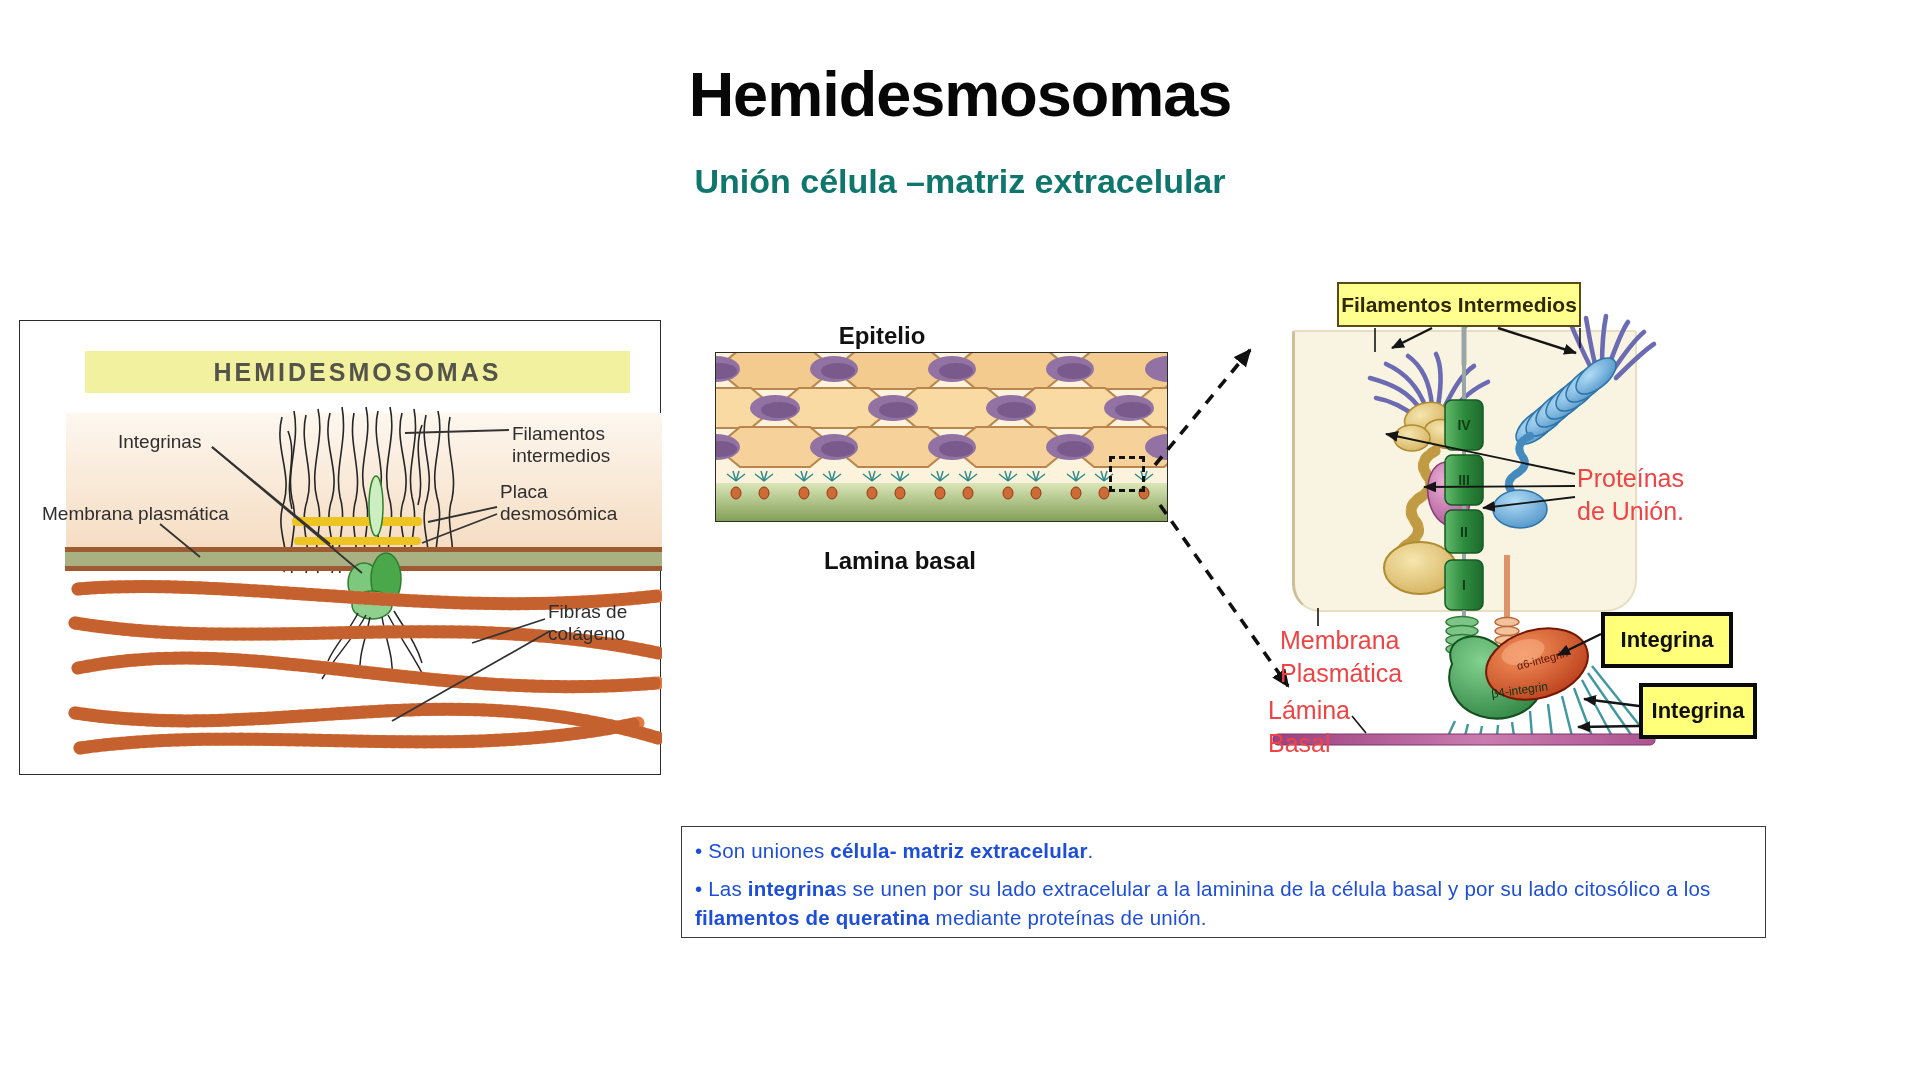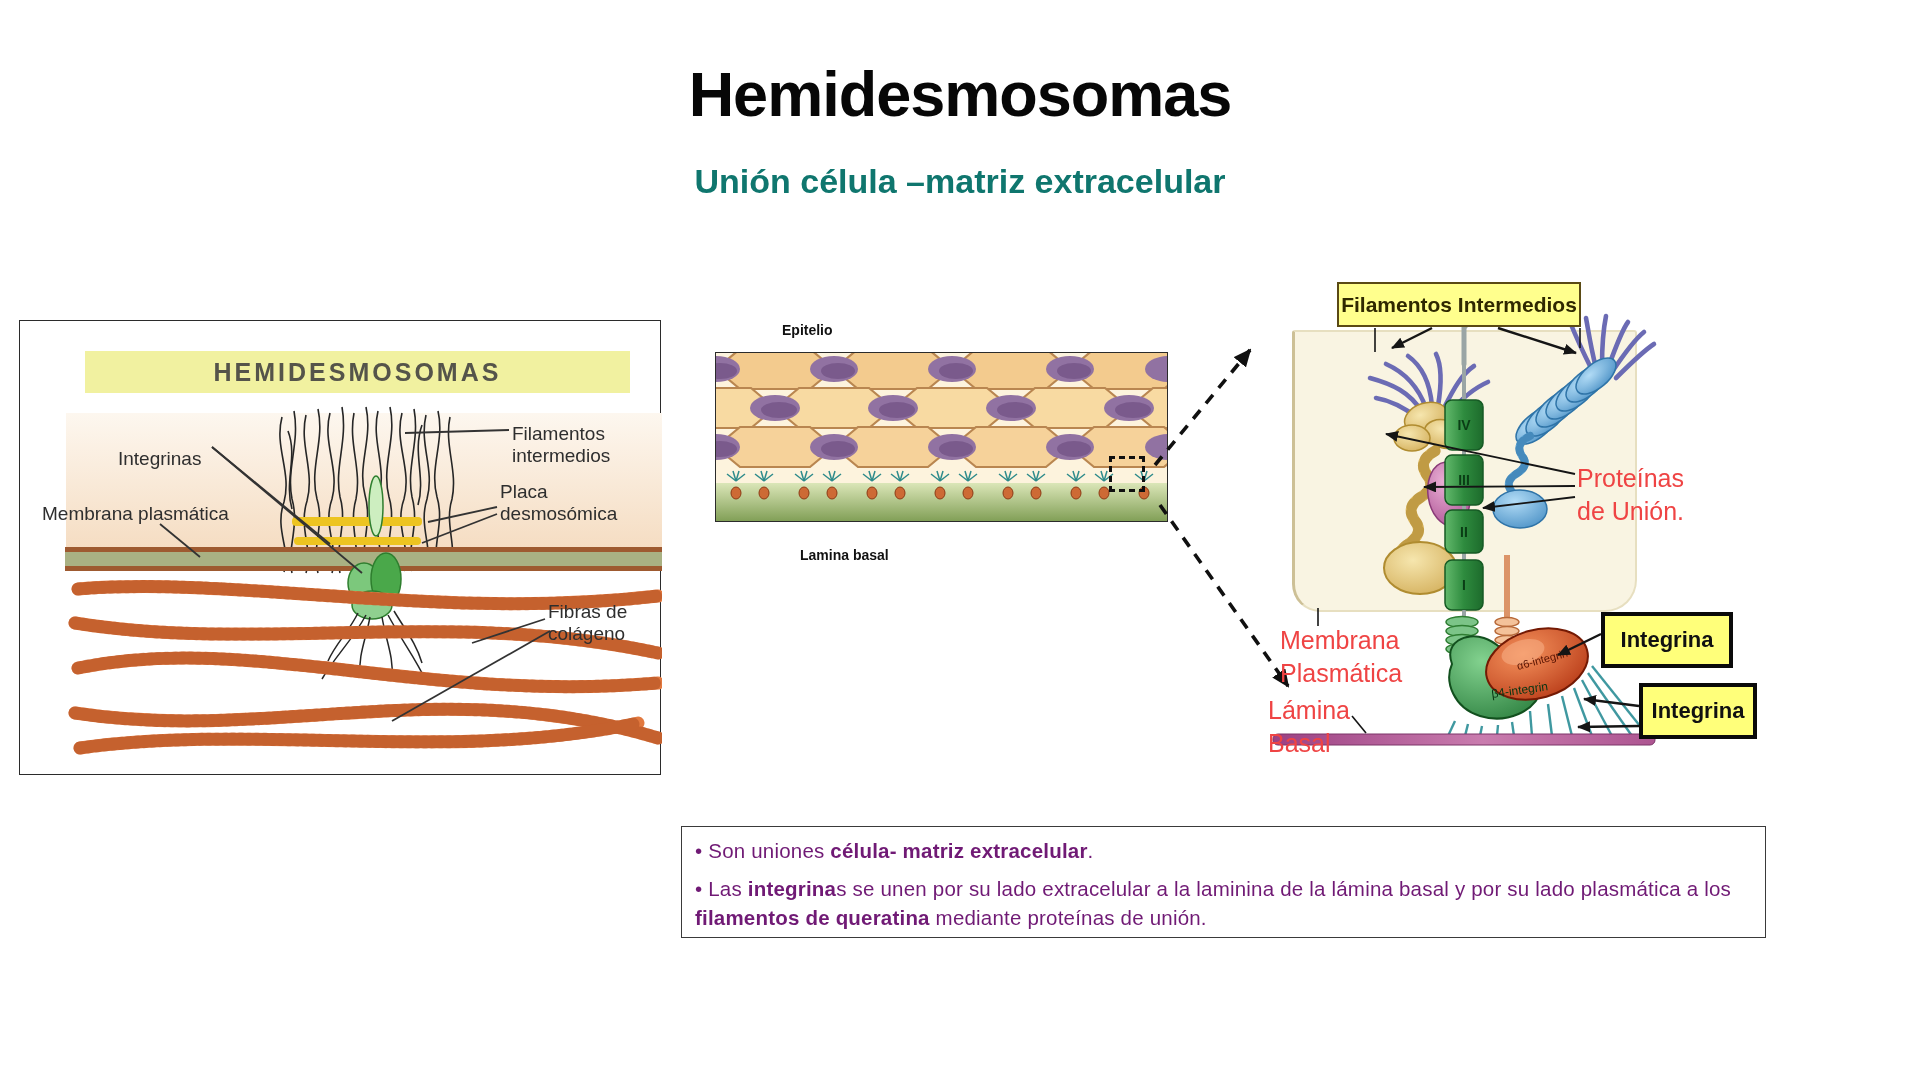--- a/index.html
+++ b/index.html
@@ -15,21 +15,21 @@
   
   .left-fig { position:absolute; left:19px; top:320px; width:642px; height:455px;
               border:1.5px solid #2b2b2b; background:#fff; }
   .left-fig svg { position:absolute; left:0; top:0; }
   .banner { position:absolute; left:65px; top:30px; width:545px; height:42px;
             background:#f1f1a0; color:#55544a; font-size:25px; font-weight:700;
             letter-spacing:3px; display:flex; align-items:center; justify-content:center; }
   .lf-lbl { position:absolute; font-size:19px; color:#2e2e2e; line-height:1.18; }
 
   
-  .mid-lbl { position:absolute; font-size:14px; font-weight:700; color:#111; width:200px; }
+  .mid-lbl { position:absolute; font-size:24px; font-weight:700; color:#111; text-align:center; width:200px; }
   .mid-box { position:absolute; left:715px; top:352px; width:453px; height:170px;
              border:1.5px solid #2b2b2b; overflow:hidden; background:#fdf3dd; }
   .dash-square { position:absolute; left:393px; top:103px; width:36px; height:36px;
                  border:3px dashed #101010; }
 
   .zoom-arrows { position:absolute; left:1120px; top:320px; }
 
   
   .right-fig { position:absolute; left:1240px; top:266px; width:620px; height:520px; }
   .panel { position:absolute; left:52px; top:64px; width:345px; height:282px;
@@ -40,21 +40,21 @@
           background:#ffff8d; font-weight:700; }
   .fil-box { left:97px; top:16px; width:244px; height:45px; border:2px solid #5a4a14;
              font-size:21px; color:#2f2800; }
   .big-box { border:4px solid #0a0a0a; background:#ffff7a; font-size:22px; color:#111; }
   .integrina-box { left:361px; top:346px; width:132px; height:56px; }
   .laminina-box  { left:399px; top:417px; width:118px; height:56px; }
   .rf-lbl { position:absolute; font-size:25px; color:#ef4444; line-height:1.32; }
 
   
   .notes { position:absolute; left:681px; top:826px; width:1085px; height:112px;
-           border:1.8px solid #3a3a3a; padding:9px 13px; font-size:20.5px; color:#701a75;
+           border:1.8px solid #3a3a3a; padding:9px 13px; font-size:20.5px; color:#1d4ed8;
            line-height:1.42; letter-spacing:0.2px; }
   .notes .bullet + .bullet { margin-top:9px; }
   .notes .b { font-weight:700; }
 
   svg text { font-family:"Liberation Sans", sans-serif; }
 </style>
 </head>
 <body>
 
 <div class="slide">
@@ -142,21 +142,21 @@
         <line x1="192" y1="126" x2="342" y2="252"></line>
         <line x1="140" y1="203" x2="180" y2="236"></line>
         <line x1="385" y1="112" x2="489" y2="109"></line>
         <line x1="477" y1="186" x2="408" y2="201"></line>
         <line x1="477" y1="193" x2="402" y2="222"></line>
         <line x1="525" y1="298" x2="452" y2="322"></line>
         <line x1="530" y1="310" x2="372" y2="400"></line>
       </g>
     </svg>
     <div class="banner">HEMIDESMOSOMAS</div>
-    <div class="lf-lbl" style="left:98px; top:110px;margin-top:17px;">Integrinas</div>
+    <div class="lf-lbl" style="left:98px; top:110px;">Integrinas</div>
     <div class="lf-lbl" style="left:22px; top:182px;">Membrana plasmática</div>
     <div class="lf-lbl" style="left:492px; top:102px; width:112px;">Filamentos intermedios</div>
     <div class="lf-lbl" style="left:480px; top:160px; width:128px;">Placa desmosómica</div>
     <div class="lf-lbl" style="left:528px; top:280px; width:96px;">Fibras de colágeno</div>
   </div>
 
   <div class="mid-lbl" style="left:782px; top:322px;">Epitelio</div>
   <div class="mid-box">
     <svg width="453" height="170" viewBox="0 0 453 170">
       <defs>
@@ -496,16 +496,16 @@
     <div class="ybox fil-box">Filamentos Intermedios</div>
     <div class="rf-lbl" style="left:337px; top:196px; width:128px;">Proteínas de Unión.</div>
     <div class="rf-lbl" style="left:40px; top:358px; width:112px;">Membrana Plasmática</div>
     <div class="rf-lbl" style="left:28px; top:428px; width:140px;">Lámina Basal</div>
     <div class="ybox big-box integrina-box">Integrina</div>
     <div class="ybox big-box laminina-box">Integrina</div>
   </div>
 
   <div class="notes" id="notes-box">
       <div class="bullet"><span>• Son uniones </span><span class="b">célula- matriz extracelular</span><span>.</span></div>
-      <div class="bullet"><span>•  Las </span><span class="b">integrina</span><span>s se unen por su lado extracelular a la laminina de la lámina basal y por su lado plasmática a los </span><span class="b">filamentos de queratina</span><span> mediante proteínas de unión.</span></div>
+      <div class="bullet"><span>•  Las </span><span class="b">integrina</span><span>s se unen por su lado extracelular a la laminina de la célula basal y por su lado citosólico a los </span><span class="b">filamentos de queratina</span><span> mediante proteínas de unión.</span></div>
     </div>
 
 </div>
 
 </body></html>

